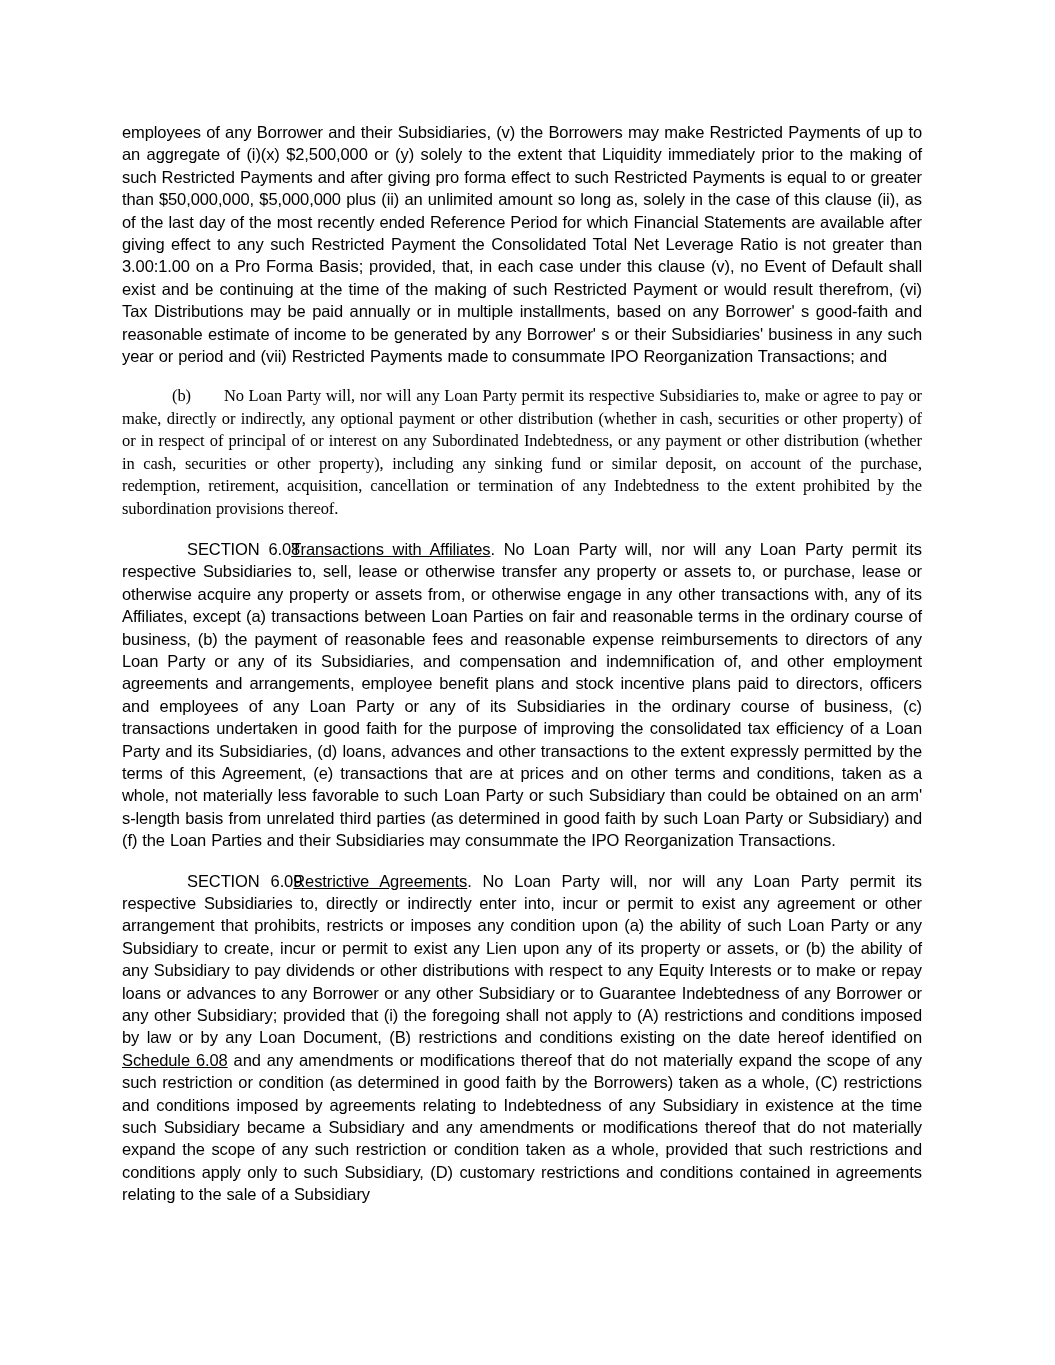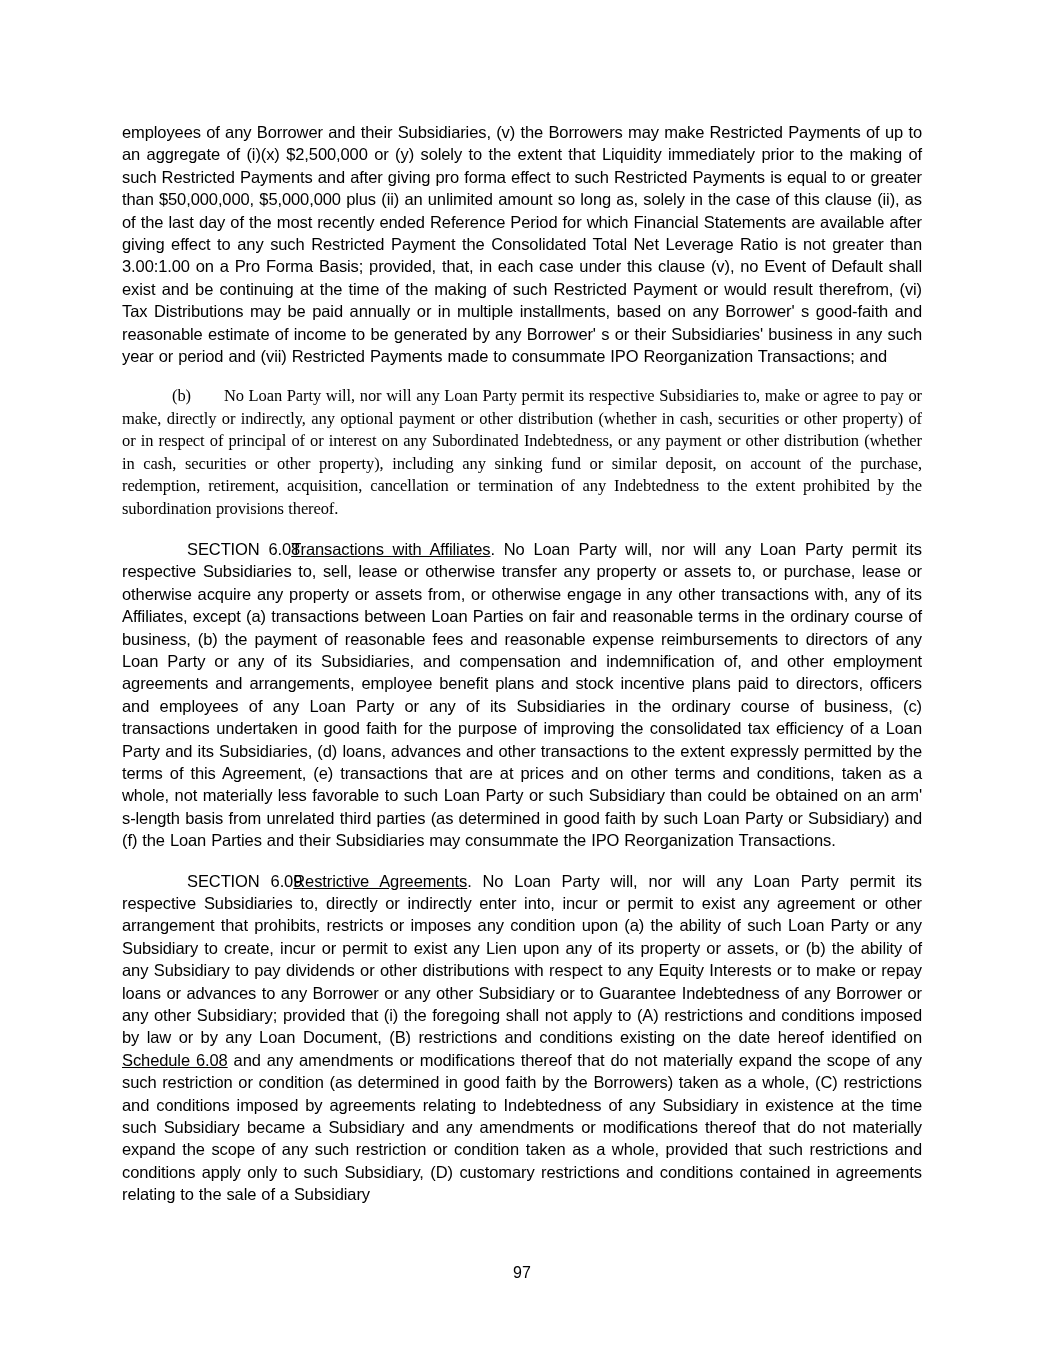--- a/index.html
+++ b/index.html
@@ -69,14 +69,13 @@
     <p class="para"><span>employees of any Borrower and their Subsidiaries, (v) the Borrowers may make Restricted Payments of up to an aggregate of (i)(x) $2,500,000 or (y) solely to the extent that Liquidity immediately prior to the making of such Restricted Payments and after giving pro forma effect to such Restricted Payments is equal to or greater than $50,000,000, $5,000,000 plus (ii) an unlimited amount so long as, solely in the case of this clause (ii), as of the last day of the most recently ended Reference Period for which Financial Statements are available after giving effect to any such Restricted Payment the Consolidated Total Net Leverage Ratio is not greater than 3.00:1.00 on a Pro Forma Basis; provided, that, in each case under this clause (v), no Event of Default shall exist and be continuing at the time of the making of such Restricted Payment or would result therefrom, (vi) Tax Distributions may be paid annually or in multiple installments, based on any Borrower' s good-faith and reasonable estimate of income to be generated by any Borrower' s or their Subsidiaries'  business in any such year or period and (vii) Restricted Payments made to consummate IPO Reorganization Transactions; and</span></p>
 
     <p class="para indent-b"><span class="marker">(b)</span><span class="tab"></span><span>No Loan Party will, nor will any Loan Party permit its respective Subsidiaries to, make or agree to pay or make, directly or indirectly, any optional payment or other distribution (whether in cash, securities or other property) of or in respect of principal of or interest on any Subordinated Indebtedness, or any payment or other distribution (whether in cash, securities or other property), including any sinking fund or similar deposit, on account of the purchase, redemption, retirement, acquisition, cancellation or termination of any Indebtedness to the extent prohibited by the subordination provisions thereof.</span></p>
 
     <p class="para indent-s"><span>SECTION 6.08</span><span class="heading overlap">Transactions with Affiliates</span><span>.  No Loan Party will, nor will any Loan Party permit its respective Subsidiaries to, sell, lease or otherwise transfer any property or assets to, or purchase, lease or otherwise acquire any property or assets from, or otherwise engage in any other transactions with, any of its Affiliates, except (a) transactions between Loan Parties on fair and reasonable terms in the ordinary course of business, (b) the payment of reasonable fees and reasonable expense reimbursements to directors of any Loan Party or any of its Subsidiaries, and compensation and indemnification of, and other employment agreements and arrangements, employee benefit plans and stock incentive plans paid to directors, officers and employees of any Loan Party or any of its Subsidiaries in the ordinary course of business, (c) transactions undertaken in good faith for the purpose of improving the consolidated tax efficiency of a Loan Party and its Subsidiaries, (d) loans, advances and other transactions to the extent expressly permitted by the terms of this Agreement, (e) transactions that are at prices and on other terms and conditions, taken as a whole, not materially less favorable to such Loan Party or such Subsidiary than could be obtained on an arm' s-length basis from unrelated third parties (as determined in good faith by such Loan Party or Subsidiary) and (f) the Loan Parties and their Subsidiaries may consummate the IPO Reorganization Transactions.</span></p>
 
     <p class="para indent-s"><span>SECTION 6.09</span><span class="heading overlap">Restrictive Agreements</span><span>.  No Loan Party will, nor will any Loan Party permit its respective Subsidiaries to, directly or indirectly enter into, incur or permit to exist any agreement or other arrangement that prohibits, restricts or imposes any condition upon (a) the ability of such Loan Party or any Subsidiary to create, incur or permit to exist any Lien upon any of its property or assets, or (b) the ability of any Subsidiary to pay dividends or other distributions with respect to any Equity Interests or to make or repay loans or advances to any Borrower or any other Subsidiary or to Guarantee Indebtedness of any Borrower or any other Subsidiary; provided that (i) the foregoing shall not apply to (A) restrictions and conditions imposed by law or by any Loan Document, (B) restrictions and conditions existing on the date hereof identified on </span><span class="uline">Schedule 6.08</span><span> and any amendments or modifications thereof that do not materially expand the scope of any such restriction or condition (as determined in good faith by the Borrowers) taken as a whole, (C) restrictions and conditions imposed by agreements relating to Indebtedness of any Subsidiary in existence at the time such Subsidiary became a Subsidiary and any amendments or modifications thereof that do not materially expand the scope of any such restriction or condition taken as a whole, provided that such restrictions and conditions apply only to such Subsidiary, (D) customary restrictions and conditions contained in agreements relating to the sale of a Subsidiary</span></p>
 
   </div>
 
-  <div class="page-number">97</div>
 </div>
 
 </body></html>

